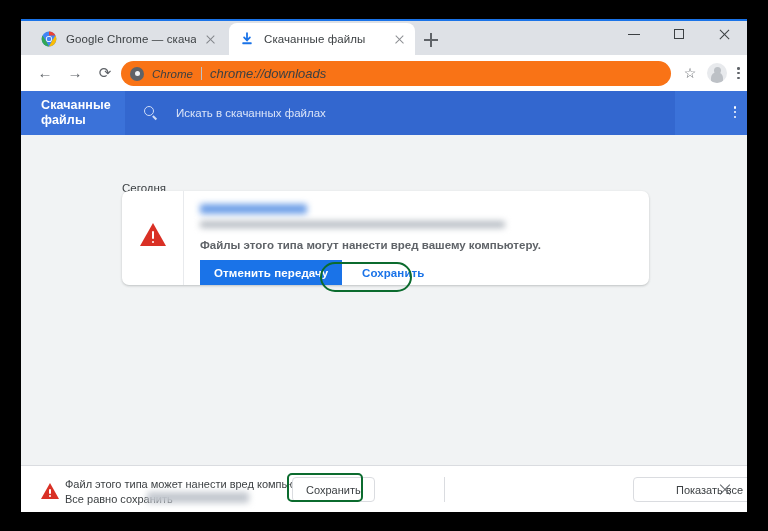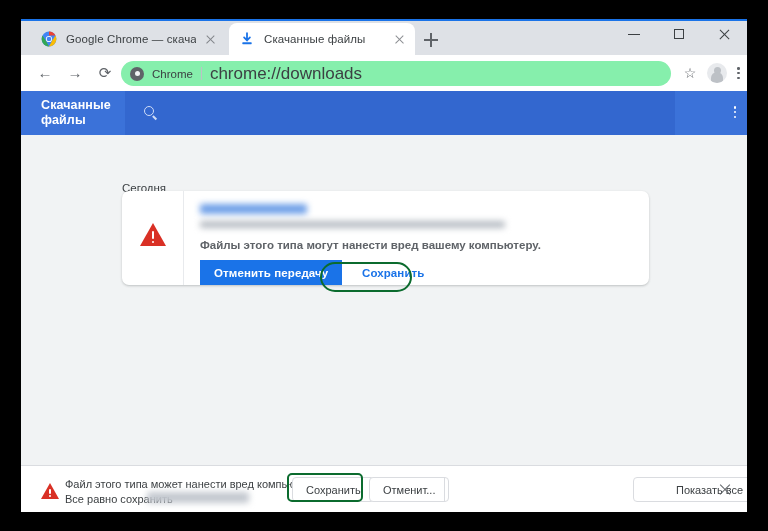--- a/index.html
+++ b/index.html
@@ -156,26 +156,27 @@
     line-height: 22px;
     text-align: center;
   }
   #nav-back .arrow-glyph  { color: #5f6368; }
   #nav-fwd .arrow-glyph   { color: #5f6368; }
 
   #omnibox {
     position: absolute;
     left: 100px; top: 6px;
     width: 550px; height: 25px;
-    background: #86efac;
+    background: #f97316;
     border-radius: 13px;
     display: flex;
     align-items: center;
     padding-left: 9px;
     box-sizing: border-box;
+    font-style: italic;
   }
   #omnibox-chrome-icon {
     width: 14px; height: 14px;
     border-radius: 50%;
     background: #5f6368;
     position: relative;
     flex: 0 0 14px;
   }
   #omnibox-chrome-icon::after {
     content: "";
@@ -191,21 +192,21 @@
     margin-left: 8px;
     white-space: nowrap;
   }
   #omnibox-sep {
     width: 1px; height: 13px;
     background: #bdc1c6;
     margin: 0 8px;
     flex: 0 0 1px;
   }
   #omnibox-url {
-    font-size: 17px;
+    font-size: 13px;
     color: #3c4043;
     white-space: nowrap;
   }
 
   #star-icon {
     position: absolute;
     left: 659px; top: 8px;
     width: 20px; height: 20px;
     font-size: 14px;
     line-height: 20px;
@@ -610,20 +611,21 @@
       </div>
     </div>
 
     <div id="dl-header">
       <div id="dl-header-title">Скачанные файлы</div>
       <div id="dl-search">
         <span id="dl-search-icon">
           <span class="ring"></span>
           <span class="handle"></span>
         </span>
+        <span id="dl-search-placeholder">Искать в скачанных файлах</span>
       </div>
       <div id="dl-header-menu">
         <span class="dot d1"></span>
         <span class="dot d2"></span>
         <span class="dot d3"></span>
       </div>
     </div>
 
     <div id="dl-content">
       <div id="dl-date-label">Сегодня</div>
@@ -646,21 +648,20 @@
     <div id="dl-shelf">
       <div id="shelf-danger">
         <span class="bang"></span>
         <span class="bangdot"></span>
       </div>
       <div id="shelf-text-1">Файл этого типа может нанести вред компьютеру.</div>
       <div id="shelf-text-2">Все равно сохранить</div>
       <div class="redact" id="redact-shelf-file"></div>
 
       <button class="shelf-btn" id="shelf-btn-save">Сохранить</button>
-      <button class="shelf-btn" id="shelf-btn-cancel">Отменит...</button>
       <div id="shelf-divider"></div>
       <button class="shelf-btn" id="shelf-btn-showall">Показать все</button>
       <div id="shelf-close">
         <span class="xline a"></span>
         <span class="xline b"></span>
       </div>
     </div>
 
   </div>
 

